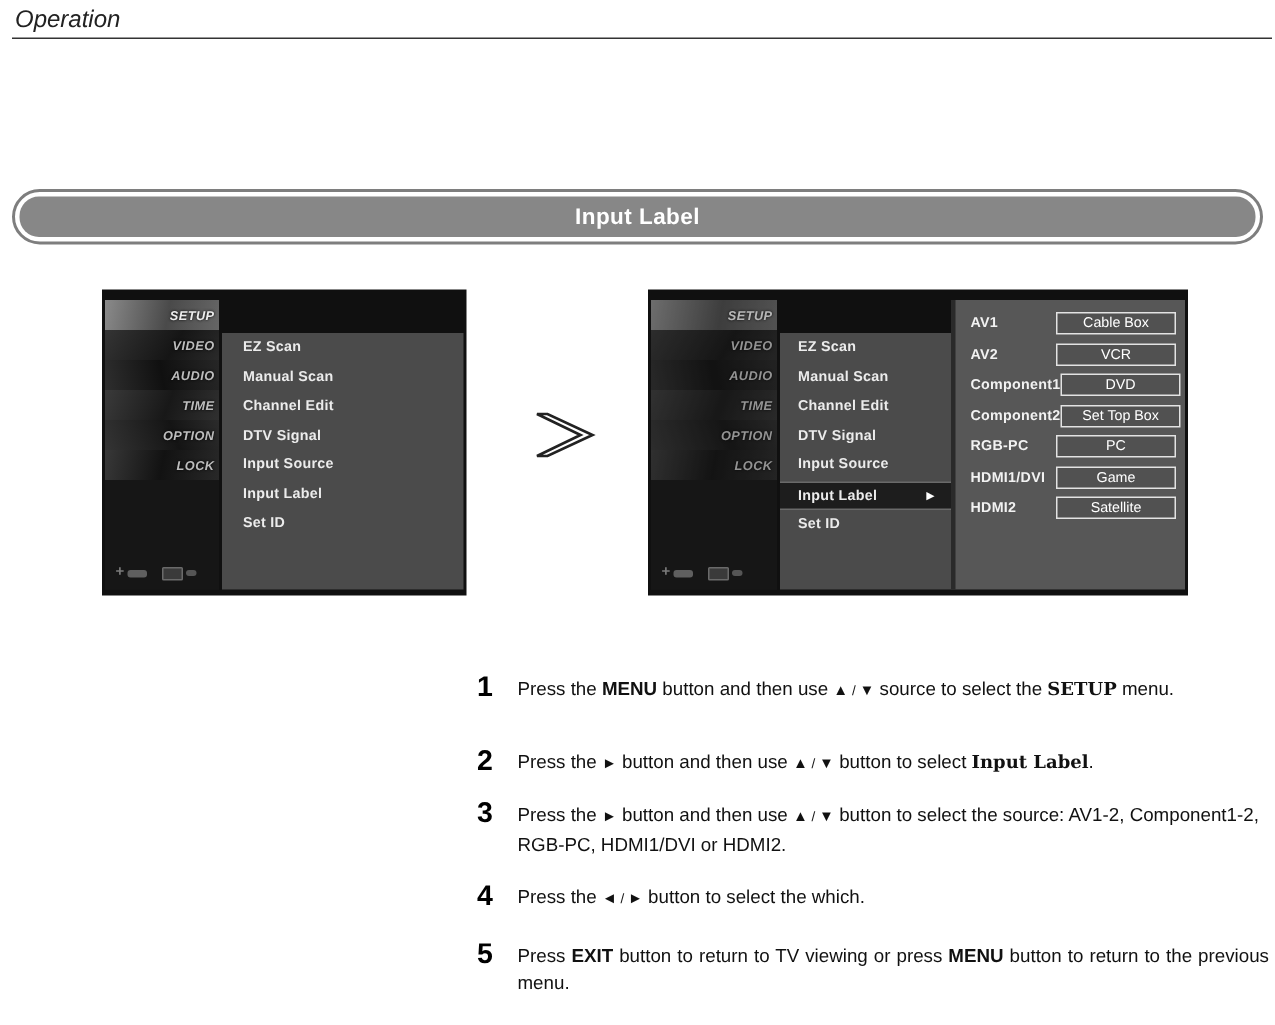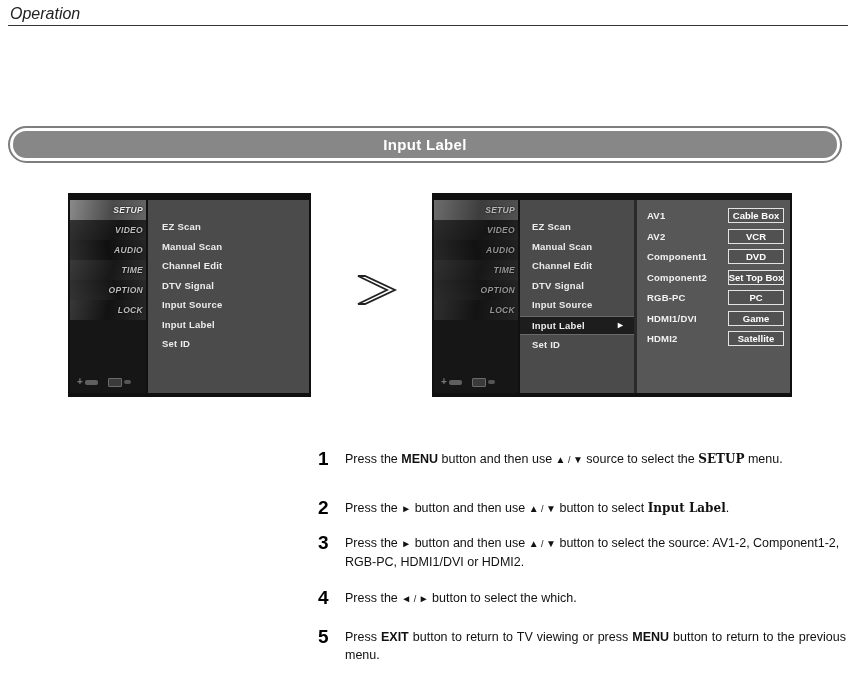--- a/index.html
+++ b/index.html
@@ -37,36 +37,36 @@
   .sb-row.sel{color:#ededed;background:linear-gradient(100deg,#8a8a8a,#4a4a4a 55%,#666);}
   .dim .sb-row{opacity:.75;}
   .sb-fill{flex:1;background:#161616;}
   .sb-footer{height:22px;flex:none;display:flex;align-items:center;gap:10px;padding:0 7px;background:#161616;}
   .fgroup{display:flex;align-items:center;gap:2px;}
   .fgroup .plus{color:#7a7a7a;font-size:10px;font-weight:bold;line-height:10px;}
   .fgroup .bar{width:13px;height:5px;background:#5f5f5f;border-radius:2px;}
   .fgroup .box{width:12px;height:7px;border:1px solid #6a6a6a;background:#3a3a3a;border-radius:1px;}
   .fgroup .tail{width:7px;height:4px;background:#555;border-radius:2px;}
 
-  .mp{flex:1;background:var(--menu-bg,#4b4b4b);padding-top:20px;overflow:hidden;}
+  .mp{flex:1;background:var(--menu-bg,#4b4b4b);padding-top:3px;overflow:hidden;margin-top:22px;}
   .mi{height:14px;line-height:14px;margin:0 0 5.5px 0;padding-left:14px;
       color:#ececec;font-weight:bold;font-size:9.5px;letter-spacing:.2px;white-space:nowrap;}
   .shot-right .mi{padding-left:12px;}
   .mi-sel{background:var(--highlight-bg,#1d1d1d);height:17px;line-height:17px;margin-top:-1px;margin-bottom:4px;
           display:flex;justify-content:space-between;align-items:center;padding-right:9px;
           box-shadow:0 -1px 0 #6a6a6a, 0 1px 0 #6a6a6a;}
   .mi-arrow{font-size:9px;color:#fff;font-style:normal;}
 
   .lp{width:153px;flex:none;background:var(--panel-bg,#575757);border-left:3px solid #2a2a2a;
       padding-top:8px;overflow:hidden;}
   .lr{display:flex;align-items:center;justify-content:space-between;height:15px;margin:0 6px 5.5px 10px;}
   .lr-name{color:#f2f2f2;font-weight:bold;font-size:9.5px;letter-spacing:.2px;white-space:nowrap;}
-  .lr-box{width:56px;height:15px;flex:none;border:1px solid #e3e3e3;background:#515151;box-sizing:border-box;
+  .lr-box{width:80px;height:15px;flex:none;border:1px solid #e3e3e3;background:#515151;box-sizing:border-box;
           display:flex;align-items:center;justify-content:center;
-          color:#fff;font-weight:bold;font-size:9.5px;white-space:nowrap;}
+          color:#fff;font-weight:normal;font-size:9.5px;white-space:nowrap;}
 
   
   .trans-arrow{position:absolute;left:352px;top:272px;}
 
   
   .desc{position:absolute;left:14px;top:452px;width:326px;margin:0;box-sizing:border-box;
         font-style:italic;font-size:13.5px;line-height:19px;color:#111;
         text-align:justify;padding-left:12px;text-indent:-12px;}
   .desc .seg-bold{font-weight:bold;}
 

